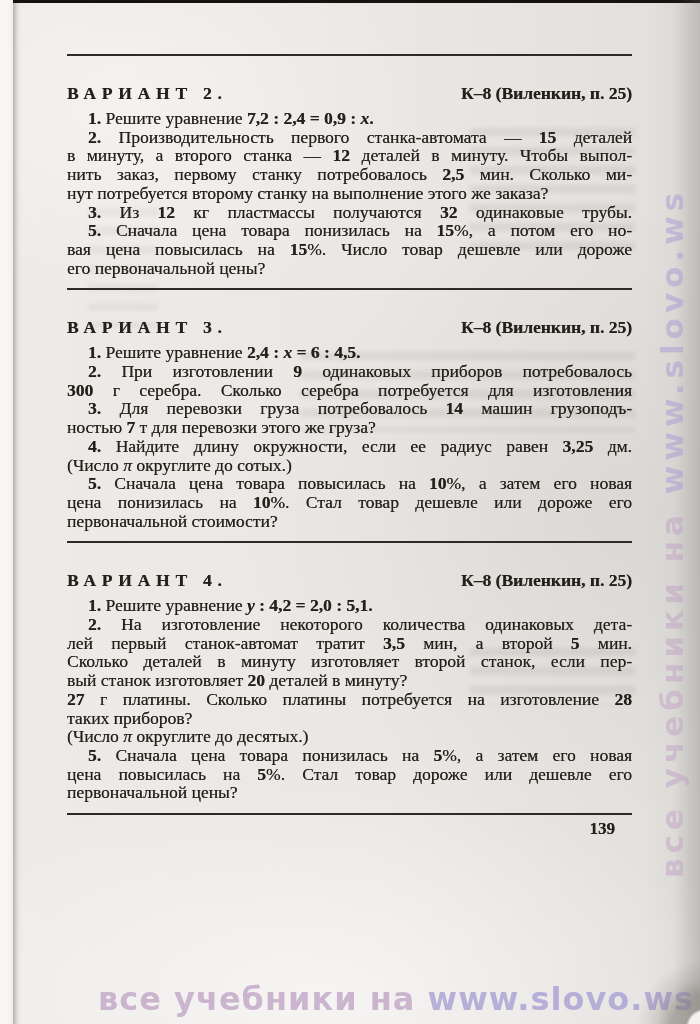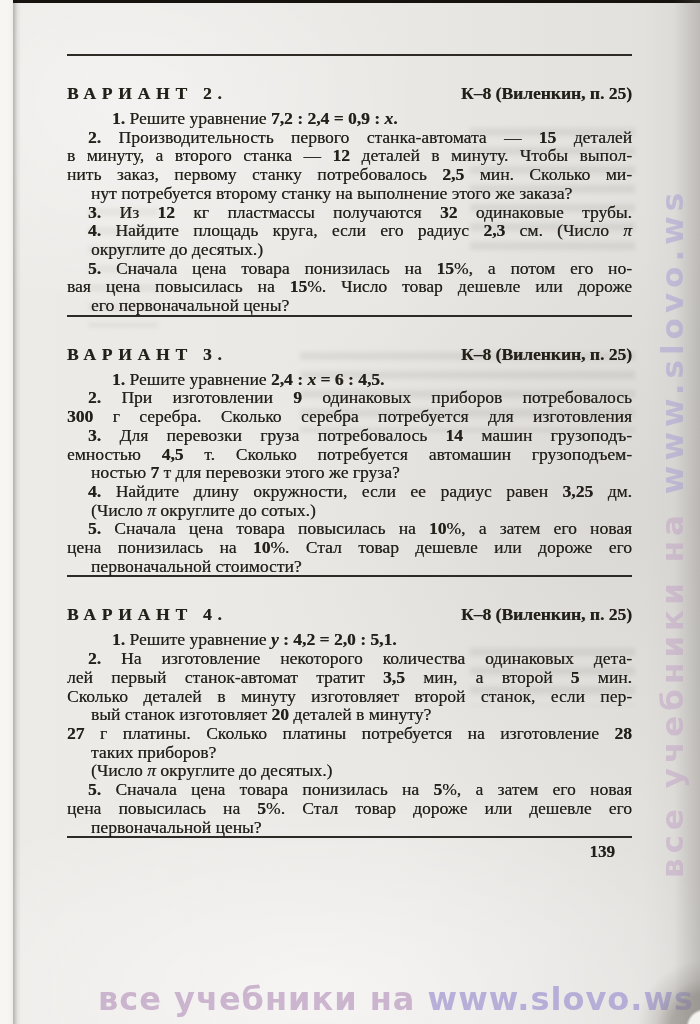--- a/index.html
+++ b/index.html
@@ -36,28 +36,28 @@
   .sm1{left:470px;top:128px;width:165px;height:125px;}
   .sm2{left:300px;top:352px;width:335px;height:80px;}
   .sm3{left:470px;top:648px;width:165px;height:58px;}
   .sm4{left:88px;top:208px;width:70px;height:120px;opacity:.7;}
   
   .content{position:absolute;left:67px;top:0;width:565px;
     font-size:17.5px;line-height:18.7px;
     text-shadow:0.3px 0.2px 0 rgba(35,32,25,0.65);}
   .top-rule{border-top:2.5px solid #2e2a26;margin-top:54px;}
   .bottom-rule{border-top:2.5px solid #2e2a26;}
-  .section{padding-top:27px;}
+  .section{padding-top:27px;padding-bottom:11px;}
   .section + .section{border-top:2.5px solid #2e2a26;}
   .sec-head{display:flex;justify-content:space-between;align-items:baseline;
     font-weight:bold;font-size:17.5px;line-height:20px;margin-bottom:6px;}
   .sec-head .variant{letter-spacing:0.33em;}
   .line{text-align:justify;text-align-last:justify;}
   .line.first{text-indent:21px;}
-  .line.last{text-align-last:left;margin-left:24px;}
+  .line.last{text-align-last:left;}
   .b{font-weight:bold;}
   .i{font-style:italic;}
   .page-num-row{text-align:right;padding-right:17px;margin-top:5px;
     font-weight:bold;font-size:17px;}
   
   .wm-bottom{position:absolute;left:98px;top:980px;white-space:nowrap;
     font-family:"DejaVu Sans","Liberation Sans",sans-serif;
     font-weight:bold;font-size:32px;letter-spacing:1px;opacity:0.8;text-shadow:none;}
   .wm-side{position:absolute;left:654px;top:878px;transform-origin:0 0;
     transform:rotate(-90deg);white-space:nowrap;
@@ -92,44 +92,39 @@
           <div class="problem">
             <div class="line first"><span class="b">2.</span><span> Производительность первого станка-автомата — </span><span class="b">15</span><span> деталей</span></div>
             <div class="line"><span>в минуту, а второго станка — </span><span class="b">12</span><span> деталей в минуту. Чтобы выпол-</span></div>
             <div class="line"><span>нить заказ, первому станку потребовалось </span><span class="b">2,5</span><span> мин. Сколько ми-</span></div>
             <div class="line last"><span>нут потребуется второму станку на выполнение этого же заказа?</span></div>
           </div>
           <div class="problem">
             <div class="line first"><span class="b">3.</span><span> Из </span><span class="b">12</span><span> кг пластмассы получаются </span><span class="b">32</span><span> одинаковые трубы.</span></div>
           </div>
           <div class="problem">
-            <div class="line first"><span class="b">4.</span><span> Найдите площадь круга, если его радиус </span><span class="b">2,3</span><span> см. (Число </span><span class="i">π</span></div>
-            <div class="line last"><span>округлите до десятых.)</span></div>
-          </div>
-          <div class="problem">
             <div class="line first"><span class="b">5.</span><span> Сначала цена товара понизилась на </span><span class="b">15</span><span>%, а потом его но-</span></div>
             <div class="line"><span>вая цена повысилась на </span><span class="b">15</span><span>%. Число товар дешевле или дороже</span></div>
             <div class="line last"><span>его первоначальной цены?</span></div>
           </div>
         </div>
         <div class="section">
           <div class="sec-head">
             <span class="variant">ВАРИАНТ 3.</span>
             <span class="ref">К–8 (Виленкин, п. 25)</span>
           </div>
           <div class="problem">
             <div class="line first last"><span class="b">1.</span><span> Решите уравнение </span><span class="b">2,4 : </span><span class="b i">x</span><span class="b"> = 6 : 4,5.</span></div>
           </div>
           <div class="problem">
             <div class="line first"><span class="b">2.</span><span> При изготовлении </span><span class="b">9</span><span> одинаковых приборов потребовалось</span></div>
             <div class="line"><span class="b">300</span><span> г серебра. Сколько серебра потребуется для изготовления</span></div>
           </div>
           <div class="problem">
             <div class="line first"><span class="b">3.</span><span> Для перевозки груза потребовалось </span><span class="b">14</span><span> машин грузоподъ-</span></div>
-            <div class="line"><span>емностью </span><span class="b">4,5</span><span> т. Сколько потребуется автомашин грузоподъем-</span></div>
             <div class="line last"><span>ностью </span><span class="b">7</span><span> т для перевозки этого же груза?</span></div>
           </div>
           <div class="problem">
             <div class="line first"><span class="b">4.</span><span> Найдите длину окружности, если ее радиус равен </span><span class="b">3,25</span><span> дм.</span></div>
             <div class="line last"><span>(Число </span><span class="i">π</span><span> округлите до сотых.)</span></div>
           </div>
           <div class="problem">
             <div class="line first"><span class="b">5.</span><span> Сначала цена товара повысилась на </span><span class="b">10</span><span>%, а затем его новая</span></div>
             <div class="line"><span>цена понизилась на </span><span class="b">10</span><span>%. Стал товар дешевле или дороже его</span></div>
             <div class="line last"><span>первоначальной стоимости?</span></div>

